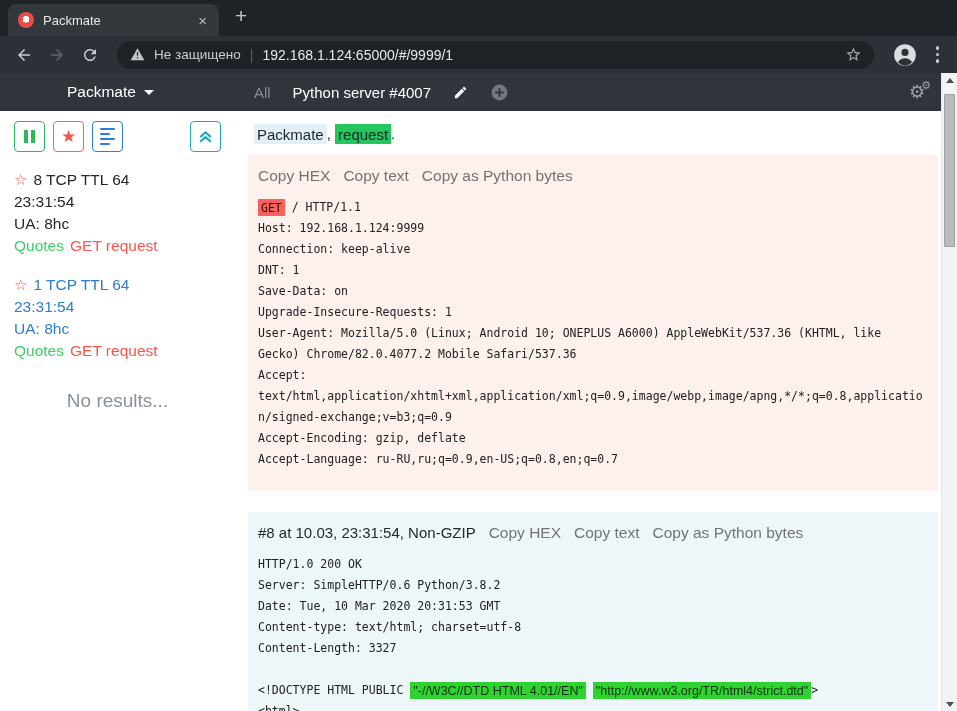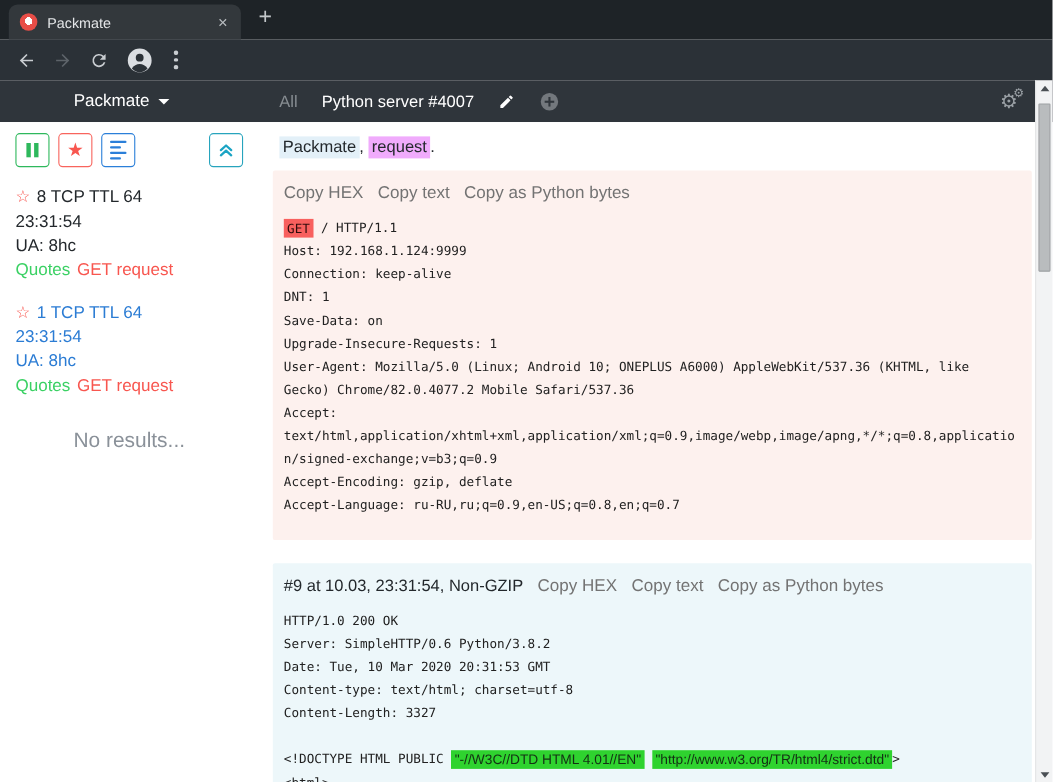--- a/index.html
+++ b/index.html
@@ -64,21 +64,21 @@
   .stream-item.selected { color:#2b7cd4; }
   .si-star { color:#f8564f; margin-right:6px; font-size:15px; cursor:pointer; }
   .si-tags { display:flex; gap:6px; }
   .no-results { color:#8a9199; text-align:center; margin-top:28px; font-size:19px; }
 
   
   .main { flex:1; min-width:0; padding:14px 19px 0 11px; }
   .legend { font-size:15px; color:#23282c; margin:0 0 13px 6px; }
   .hl { padding:1.5px 3px; }
   .hl-blue  { background:#e3f0f8; }
-  .hl-pink  { background:#f0abfc; }
+  .hl-pink  { background:#22c55e; }
   .hl-red   { background:#f8605e; color:#300c0b; }
   .hl-green { background:#2fd32f; color:#143014; font-family:"Liberation Sans",sans-serif; font-size:12.5px; }
   .packet { border-radius:2px; padding:12px 10px 21px 10px; margin-bottom:21px; }
   .packet.request  { background:#fdf1ee; }
   .packet.response { background:#edf7fa; }
   .pk-head { display:flex; align-items:baseline; gap:13px; margin-bottom:12px; white-space:nowrap; }
   .pk-title { color:#23282c; font-size:15px; }
   .pk-action { color:#737373; font-size:15.5px; cursor:pointer; }
   .pk-body { font-family:"DejaVu Sans Mono", monospace; font-size:11.5px; line-height:21px; color:#212121;
              white-space:pre-wrap; overflow-wrap:break-word; }
@@ -114,20 +114,35 @@
     <span class="nav-btn disabled">
       <svg viewBox="0 0 24 24">
           <path d="M4 11h12.2l-5.6-5.6L12 4l8 8-8 8-1.4-1.4 5.6-5.6H4z"></path>
         </svg>
     </span>
     <span class="nav-btn">
       <svg viewBox="0 0 24 24">
           <path d="M17.65 6.35A8 8 0 1 0 19.73 14h-2.08a6 6 0 1 1-1.41-6.24L13 11h7V4z"></path>
         </svg>
     </span>
+    <div class="omnibox">
+      <span class="warn-icon">
+        <svg viewBox="0 0 24 24">
+            <path d="M1 21h22L12 2 1 21zm12-3h-2v-2h2v2zm0-4h-2v-6h2v6z"></path>
+          </svg>
+      </span>
+      <span class="warn-text">Не защищено</span>
+      <span class="om-sep">|</span>
+      <span class="om-url">192.168.1.124:65000/#/9999/1</span>
+      <span class="om-star">
+        <svg viewBox="0 0 24 24">
+            <path d="M22 9.24l-7.19-.62L12 2 9.19 8.63 2 9.24l5.46 4.73L5.82 21 12 17.27 18.18 21l-1.63-7.03L22 9.24zM12 15.4l-3.76 2.27 1-4.28-3.32-2.88 4.38-.38L12 6.1l1.71 4.04 4.38.38-3.32 2.88 1 4.28L12 15.4z"></path>
+          </svg>
+      </span>
+    </div>
     <span class="avatar">
       <svg viewBox="0 0 24 24">
           <circle cx="12" cy="12" r="10" fill="#dadde1"></circle>
           <circle cx="12" cy="9.6" r="3.3" fill="#2b3137"></circle>
           <path d="M5.4 18.8c1.6-2.4 4-3.8 6.6-3.8s5 1.4 6.6 3.8A10 10 0 0 1 12 22a10 10 0 0 1-6.6-3.2z" fill="#2b3137"></path>
         </svg>
     </span>
     <span class="menu-dots">
         <i></i>
         <i></i>
@@ -232,21 +247,21 @@
 DNT: 1
 Save-Data: on
 Upgrade-Insecure-Requests: 1
 User-Agent: Mozilla/5.0 (Linux; Android 10; ONEPLUS A6000) AppleWebKit/537.36 (KHTML, like Gecko) Chrome/82.0.4077.2 Mobile Safari/537.36
 Accept: text/html,application/xhtml+xml,application/xml;q=0.9,image/webp,image/apng,*/*;q=0.8,application/signed-exchange;v=b3;q=0.9
 Accept-Encoding: gzip, deflate
 Accept-Language: ru-RU,ru;q=0.9,en-US;q=0.8,en;q=0.7</pre>
             </div>
             <div class="packet response">
               <div class="pk-head">
-                <span class="pk-title">#9 at 10.03, 23:31:54, Non-GZIP</span>
+                <span class="pk-title">#8 at 10.03, 23:31:54, Non-GZIP</span>
                 <a class="pk-action">Copy HEX</a>
                 <a class="pk-action">Copy text</a>
                 <a class="pk-action">Copy as Python bytes</a>
               </div>
               <pre class="pk-body">HTTP/1.0 200 OK
 Server: SimpleHTTP/0.6 Python/3.8.2
 Date: Tue, 10 Mar 2020 20:31:53 GMT
 Content-type: text/html; charset=utf-8
 Content-Length: 3327
 

